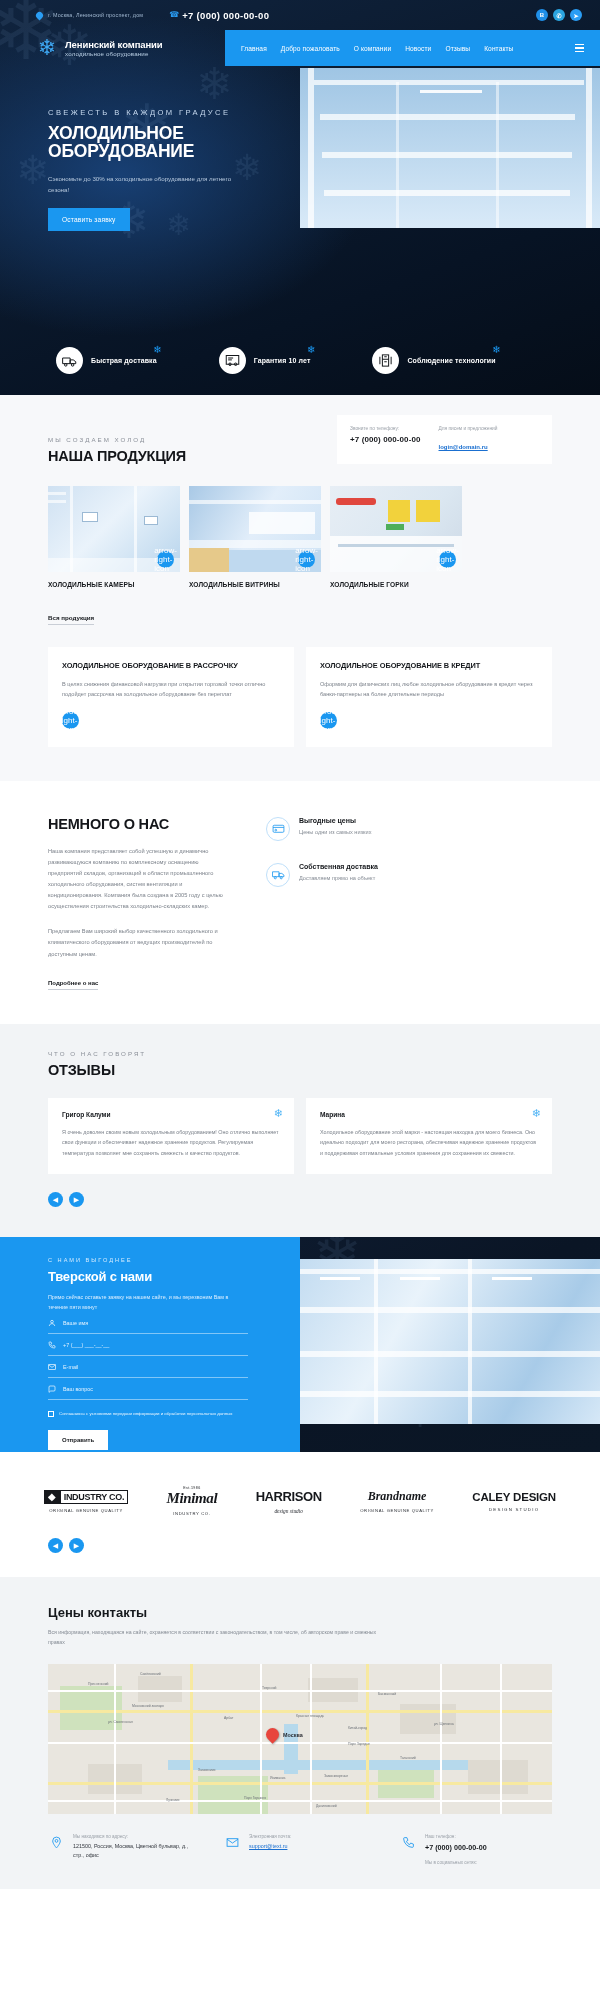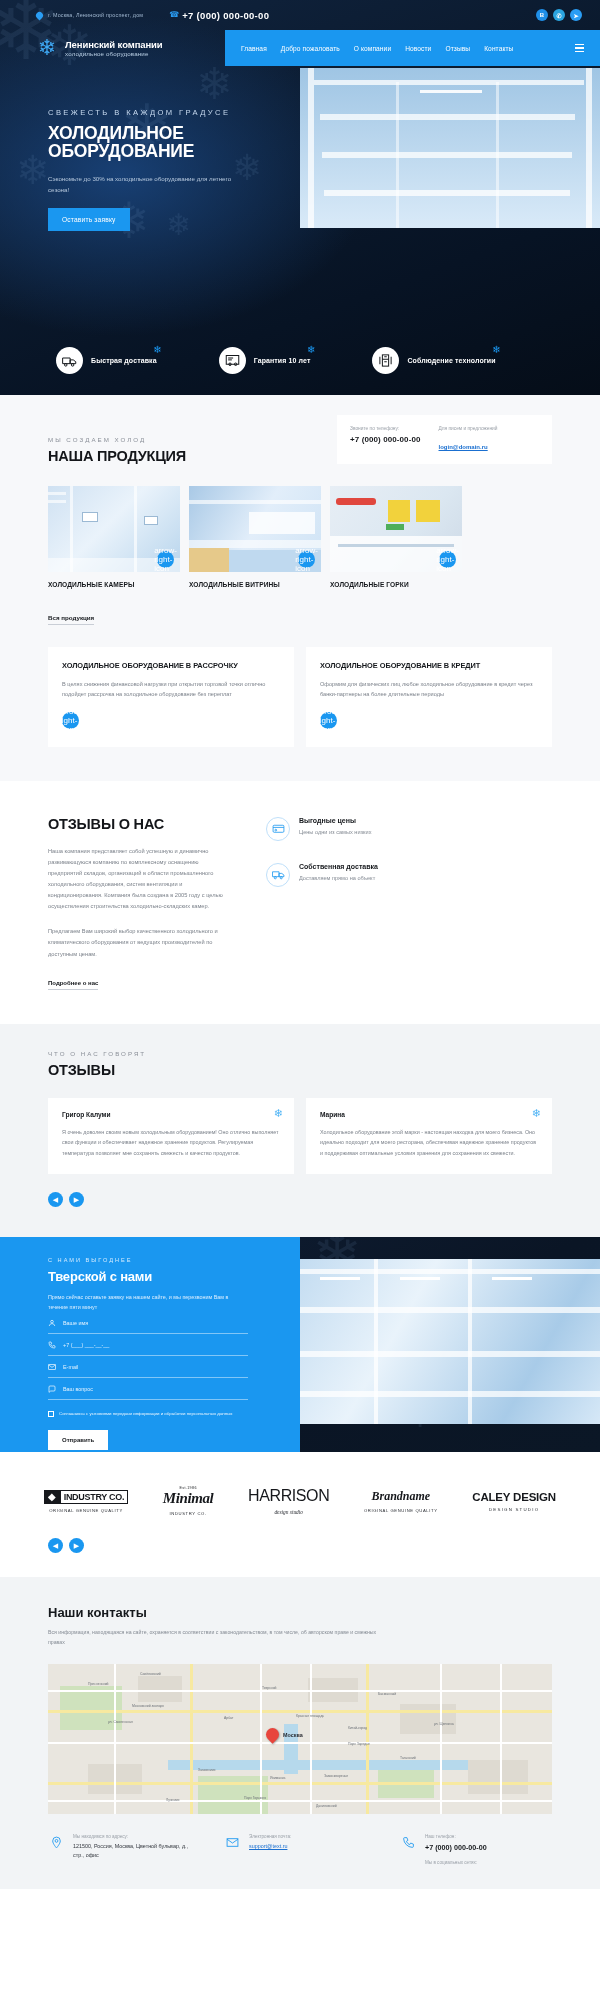--- a/index.html
+++ b/index.html
@@ -222,21 +222,21 @@
   
   .partners { background: #fff; padding: 34px 0 24px; }
   .plogos { display: flex; align-items: center; justify-content: space-between; padding: 0 44px; }
   .plogo { text-align: center; color: #16181c; }
   .pl1 .tag { display: flex; align-items: center; gap: 0; }
   .pl1 .dia { background: #16181c; color: #fff; font-size: 10px; padding: 2px 4px; line-height: 1; }
   .pl1 .nm { border: 1.6px solid #16181c; font-size: 9px; font-weight: 800; padding: 1px 3px; letter-spacing: -.3px; }
   .plsub { font-size: 4.2px; letter-spacing: .6px; margin-top: 4px; color: #2a2d33; }
   .pl2 .est { font-size: 3.6px; letter-spacing: .4px; }
   .pl2 .nm { font-family: "Liberation Serif", serif; font-style: italic; font-size: 15px; font-weight: 700; letter-spacing: -.4px; }
-  .pl3 .nm { font-size: 16px; font-weight: 400; letter-spacing: -.4px; }
+  .pl3 .nm { font-size: 13px; font-weight: 700; letter-spacing: -.4px; }
   .pl3 .plsub { font-family: "Liberation Serif", serif; font-style: italic; font-size: 5.4px; letter-spacing: 0; }
   .pl4 .nm { font-family: "Liberation Serif", serif; font-style: italic; font-size: 12px; font-weight: 700; }
   .pl5 .nm { font-size: 11.5px; font-weight: 800; letter-spacing: -.2px; }
   .pl5 .plsub { font-size: 4.4px; letter-spacing: 1.2px; }
 
   
   .contacts { background: #f2f4f6; padding: 28px 0 0; }
   .cn-title { font-size: 13px; font-weight: 800; color: #15181c; }
   .cn-note { font-size: 5.2px; color: #858b94; line-height: 1.9; margin-top: 8px; width: 330px; }
   .map {
@@ -449,21 +449,21 @@
           <div class="otitle">ХОЛОДИЛЬНОЕ ОБОРУДОВАНИЕ В КРЕДИТ</div>
           <div class="otext">Оформим для физических лиц любое холодильное оборудование в кредит через банки-партнеры на более длительные периоды</div>
           <div class="oarrow">arrow-right-icon</div>
         </div>
       </div>
     </div>
   </section>
 
   <section class="sec about">
     <div class="col-l">
-      <div class="h2">ОТЗЫВЫ О НАС</div>
+      <div class="h2">НЕМНОГО О НАС</div>
       <p>Наша компания представляет собой успешную и динамично развивающуюся компанию по комплексному оснащению предприятий складов, организаций в области промышленного холодильного оборудования, систем вентиляции и кондиционирования. Компания была создана в 2005 году с целью осуществления строительства холодильно-складских камер.</p>
       <p>Предлагаем Вам широкий выбор качественного холодильного и климатического оборудования от ведущих производителей по доступным ценам.</p>
       <a class="morelink">Подробнее о нас</a>
     </div>
     <div class="col-r">
       <div class="adv">
         <span class="ic">
           <svg viewBox="0 0 24 24" fill="none" stroke="#1a97f0" stroke-width="1.5">
             <rect x="2" y="6" width="20" height="13" rx="2"></rect>
               <path d="M2 10h20"></path>
@@ -601,21 +601,21 @@
     <div class="sec-inner">
       <div class="dots" style="margin-top:22px;">
         <span class="dot">◀</span>
         <span class="dot">▶</span>
       </div>
     </div>
   </section>
 
   <section class="sec contacts">
     <div class="sec-inner">
-      <div class="cn-title">Наши контакты</div>
+      <div class="cn-title">Цены контакты</div>
       <div class="cn-note">Вся информация, находящаяся на сайте, охраняется в соответствии с законодательством, в том числе, об авторском праве и смежных правах</div>
 
       <div class="map">
         <div class="mgreen" style="left:12px;top:22px;width:62px;height:44px;"></div>
         <div class="mgreen" style="left:150px;top:112px;width:70px;height:38px;"></div>
         <div class="mgreen" style="left:330px;top:104px;width:56px;height:30px;"></div>
         <div class="mwater" style="left:120px;top:96px;width:330px;height:10px;"></div>
         <div class="mwater" style="left:236px;top:60px;width:14px;height:50px;"></div>
         <div class="mblk" style="left:90px;top:12px;width:44px;height:26px;"></div>
         <div class="mblk" style="left:260px;top:14px;width:50px;height:24px;"></div>

